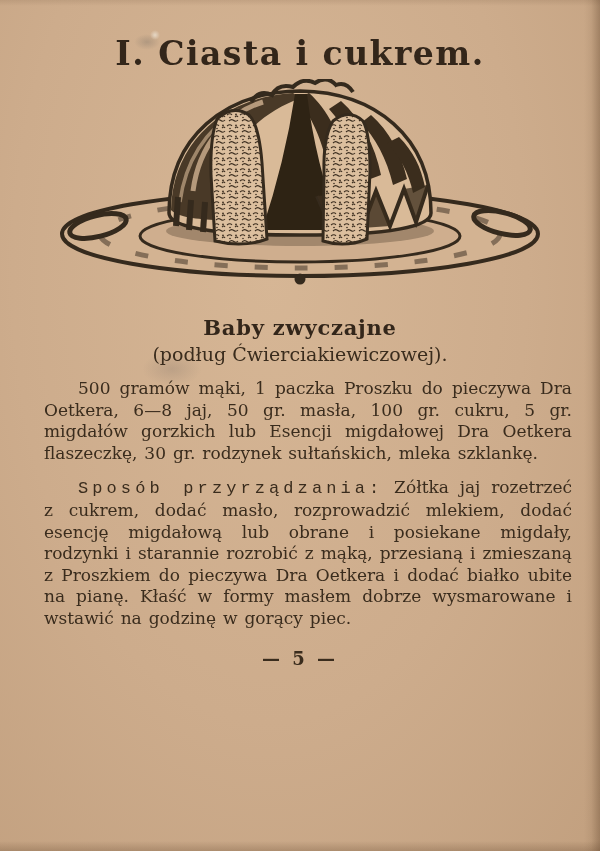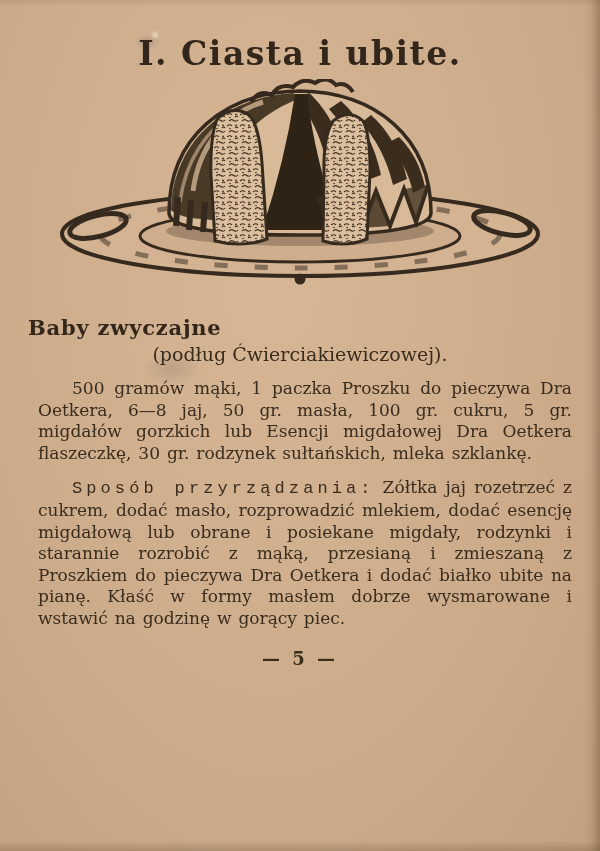--- a/index.html
+++ b/index.html
@@ -20,37 +20,38 @@
     font-weight: 700;
     letter-spacing: 1.5px;
     margin: 10px 0 4px 0;
     color: #33261a;
   }
 
   .illustration-wrap { width: 486px; margin: 6px auto 0 auto; }
   .illustration-wrap svg { display: block; }
 
   .recipe-heading {
+    text-align: center;
     font-size: 21px;
     font-weight: 700;
     letter-spacing: 0.8px;
     margin: 28px 0 0 0;
     color: #33261a;
   }
   .recipe-subheading {
     text-align: center;
     font-size: 19px;
     margin: 3px 0 0 0;
   }
   p.body-par {
     font-size: 17px;
     line-height: 21.6px;
     text-align: justify;
     text-indent: 34px;
-    margin: 13px 0 0 10px;
+    margin: 13px 0 0 16px;
     word-spacing: 1.5px;
   }
   .spaced { letter-spacing: 0.24em; font-family: Liberation Mono, monospace; }
 
   .page-number {
     text-align: center;
     font-size: 18px;
     font-weight: 700;
     letter-spacing: 3px;
     margin-top: 18px;
@@ -74,21 +75,21 @@
 </style>
 </head>
 <body>
 
 <div class="stain stain-a"></div>
 <div class="stain stain-c"></div>
 <div class="stain stain-b"></div>
 
 <div class="page">
 
-  <h1 class="title">I. Ciasta i ubite.</h1>
+  <h1 class="title">I. Ciasta i cukrem.</h1>
 
   <div class="illustration-wrap">
     <svg width="486" height="208" viewBox="0 0 486 208" role="img" aria-label="Babka (bundt cake) with a cut slice, on an oval platter">
       <defs>
         <pattern id="crumb" width="13" height="11" patternUnits="userSpaceOnUse">
           <path d="M1,3 q3,-2.5 5,0 M7,8 q3,2.5 5,0 M3,9 q2,-2 4,-1 M9,5 q2,-2 3,0" stroke="#3a2c1e" stroke-width="1.1" fill="none"></path>
           <circle cx="10" cy="2.5" r="0.9" fill="#3a2c1e"></circle>
           <circle cx="4" cy="5.5" r="0.8" fill="#3a2c1e"></circle>
         </pattern>
       </defs>

